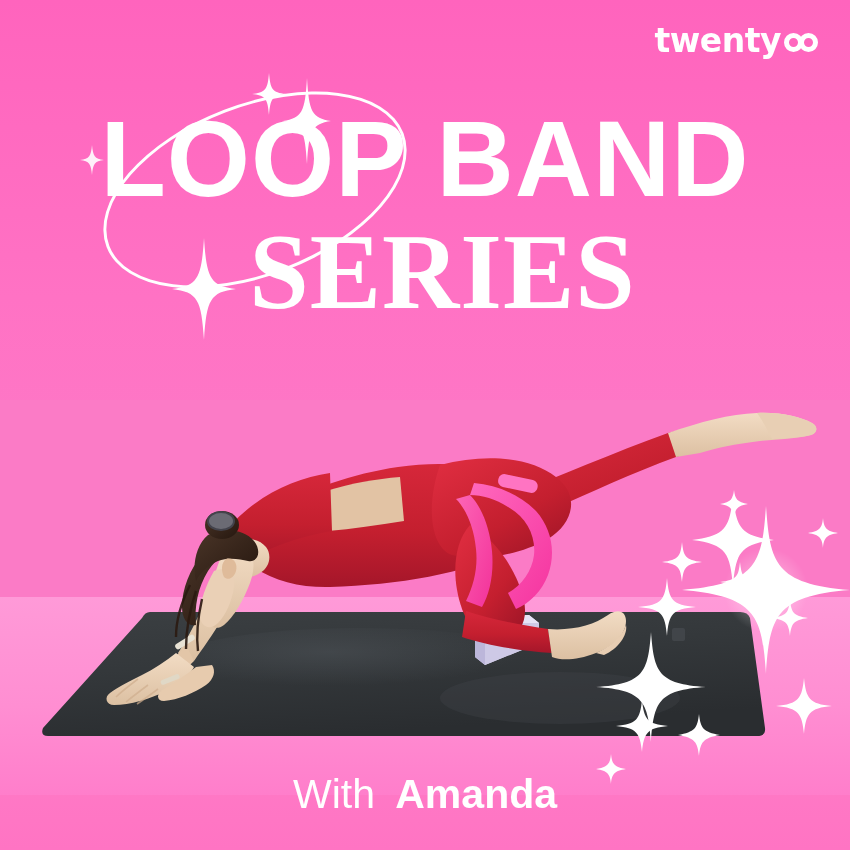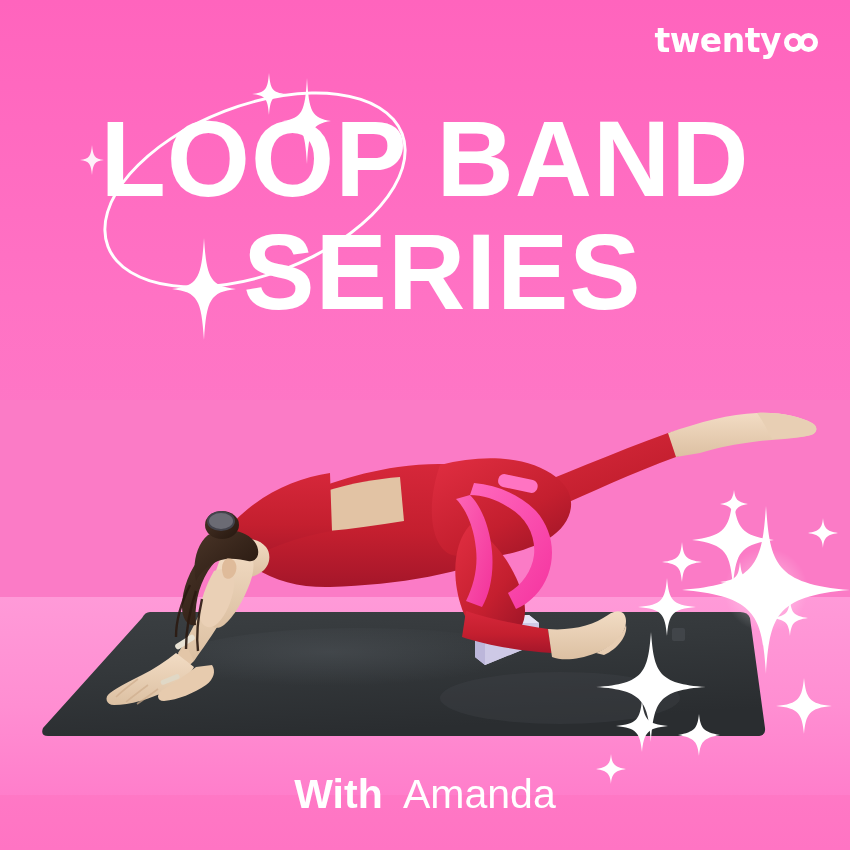--- a/index.html
+++ b/index.html
@@ -41,21 +41,21 @@
     text-align:center; z-index:6; pointer-events:none;
   }
   .line1{
     color:#fff; font-weight:700; font-size:107px; line-height:0.96;
     letter-spacing:1px; font-family:"Liberation Sans", sans-serif;
     white-space:nowrap;
   }
   .line2{
     color:#fff; font-weight:700; font-size:107px; line-height:0.96;
     letter-spacing:1px; margin-top:10px; padding-left:35px;
-    font-family:Liberation Sans, sans-serif; white-space:nowrap;
+    font-family:Liberation Serif, serif; white-space:nowrap;
   }
 
   
   .orbit{
     position:absolute; left:96px; top:104px;
     width:318px; height:172px;
     border:3px solid #fff; border-radius:50%;
     transform:rotate(-21deg);
     z-index:4;
   }
@@ -95,22 +95,22 @@
 
   
   .footer{
     position:absolute; left:0; right:0; bottom:35px;
     text-align:center; z-index:11;
   }
   .footer span{
     color:#fff; font-size:41px; line-height:1;
     font-family:"Liberation Sans", sans-serif;
   }
-  .f-with{ font-weight:700; }
-  .f-name{ font-weight:400; }
+  .f-with{ font-weight:400; }
+  .f-name{ font-weight:700; }
 </style>
 </head>
 <body>
 
 <div id="canvas">
 
   <div class="photo">
     <div class="photo-bg-top"></div>
     <div class="photo-bg-bot"></div>
 

